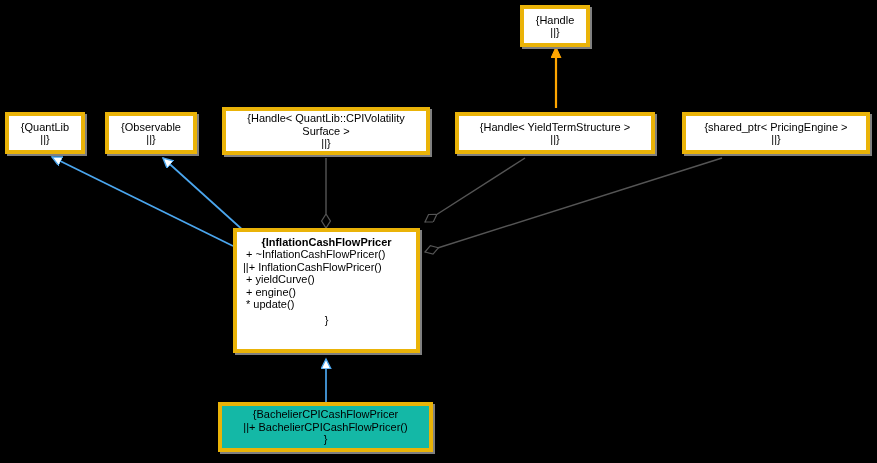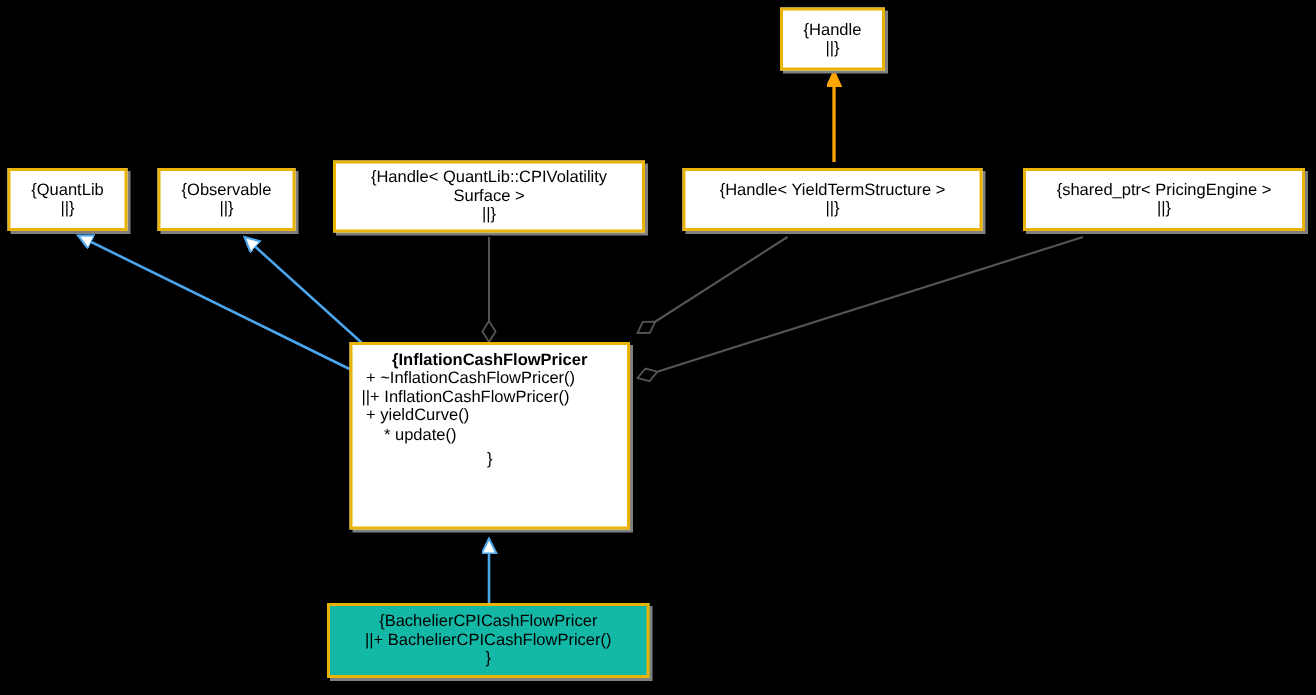--- a/index.html
+++ b/index.html
@@ -3,21 +3,21 @@
 <meta charset="utf-8">
 <style>
   html,body{margin:0;padding:0;background:#000;}
   body{width:877px;height:463px;overflow:hidden;
        font-family:"Liberation Sans","DejaVu Sans",sans-serif;}
   #stage{position:relative;width:877px;height:463px;background:#000;}
 
   svg#edges{position:absolute;left:0;top:0;width:877px;height:463px;}
 
   .node{position:absolute;box-sizing:border-box;
-        background:#ffffff;border:2px solid #eab308;
+        background:#ffffff;border:4px solid #eab308;
         box-shadow:2px 2px 0 0 #808080;
         color:#000000;font-size:11px;line-height:12.4px;
         text-align:center;display:flex;flex-direction:column;
         align-items:center;justify-content:center;
         white-space:pre;letter-spacing:0px;}
   .node.shaded{background:#14b8a6;}
   .node .ln{display:block;width:100%;}
 </style>
 </head>
 <body>
@@ -81,21 +81,22 @@
   <div class="node" style="left:682px;top:112px;width:188px;height:42px;">
     <span class="ln">{shared_ptr&lt; PricingEngine &gt;</span>
     <span class="ln">||}</span>
   </div>
 
   <div class="node" style="left:233px;top:228px;width:187px;height:125px;align-items:stretch;justify-content:flex-start;padding-top:4px;text-align:left;">
     <span class="ln" style="text-align:center;font-weight:bold;">{InflationCashFlowPricer</span>
     <span class="ln" style="padding-left:9px;">+ ~InflationCashFlowPricer()</span>
     <span class="ln" style="padding-left:6px;">||+ InflationCashFlowPricer()</span>
     <span class="ln" style="padding-left:9px;">+ yieldCurve()</span>
-    <span class="ln" style="padding-left:21px;">* update()</span>
+    <span class="ln" style="padding-left:9px;">+ engine()</span>
+    <span class="ln" style="padding-left:9px;">* update()</span>
     <span class="ln" style="text-align:center;padding-top:4px;">}</span>
   </div>
 
   <div class="node shaded" style="left:218px;top:402px;width:215px;height:50px;">
     <span class="ln">{BachelierCPICashFlowPricer</span>
     <span class="ln">||+ BachelierCPICashFlowPricer()</span>
     <span class="ln">}</span>
   </div>
 
 </div>

